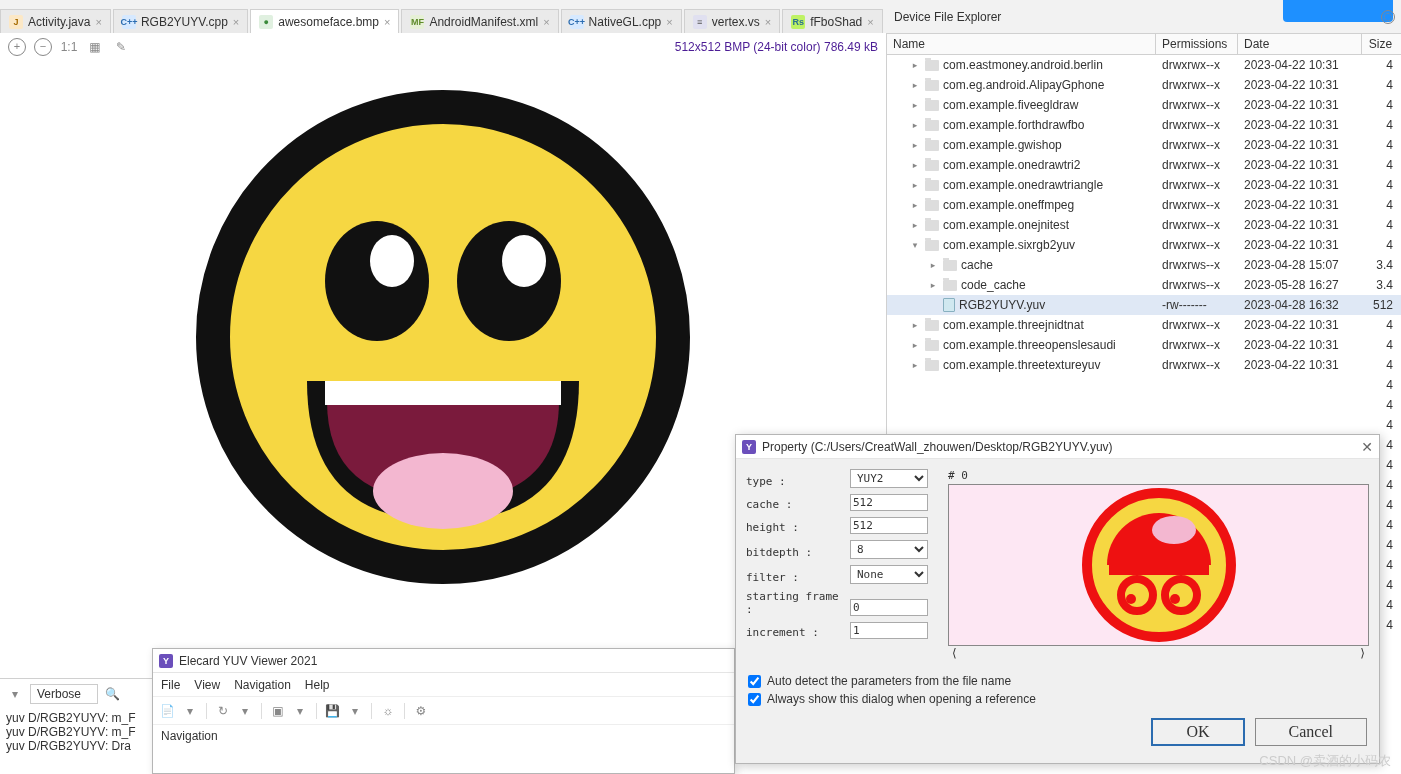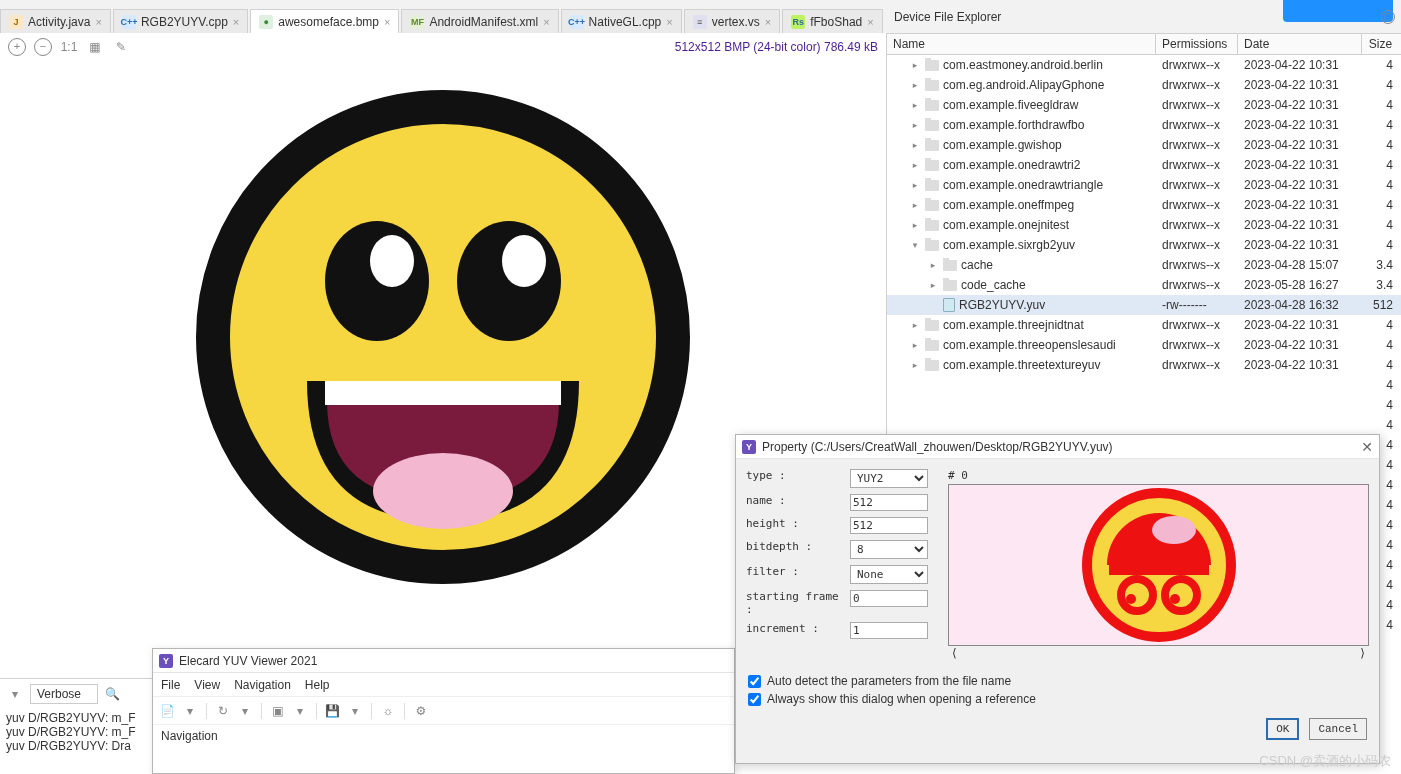--- a/index.html
+++ b/index.html
@@ -59,30 +59,30 @@
 .menu{display:flex;gap:14px;padding:4px 8px;height:24px;align-items:center;border-bottom:1px solid #eee}
 .ytool{display:flex;gap:4px;padding:4px 6px;height:28px;align-items:center;border-bottom:1px solid #eee}
 .ytool .ibtn{border:1px solid transparent}
 .ytool .sep{width:1px;height:16px;background:#ddd;margin:0 3px}
 .breadcrumb{padding:4px 8px}
 .propwin{position:absolute;left:735px;top:434px;width:645px;height:330px;background:#f0f0f0;border:1px solid #b5b5b5;box-shadow:2px 2px 10px rgba(0,0,0,.2)}
 .propwin .titlebar{background:#fff}
 .propwin .close{margin-left:auto;font-size:14px;color:#666;cursor:pointer}
 .propbody{display:flex;padding:10px;gap:12px}
 .propform{width:190px;display:flex;flex-direction:column;gap:6px}
-.prow{display:flex;align-items:flex-start;gap:6px}
+.prow{display:flex;align-items:flex-end;gap:6px}
 .prow label{width:98px;font-family:Consolas,monospace;font-size:11px}
 .prow input,.prow select{width:78px;font-family:Consolas,monospace;font-size:11px;padding:1px 2px;border:1px solid #aaa;background:#fff}
 .preview{flex:1;display:flex;flex-direction:column}
 .preview .lbl{font-family:Consolas,monospace;font-size:11px;margin-bottom:2px}
 .preview .box{flex:1;border:1px solid #888;background:#fde7f3;display:flex;align-items:center;justify-content:center;height:160px;overflow:hidden}
 .checks{padding:4px 12px;font-family:Consolas,monospace;font-size:11px;display:flex;flex-direction:column;gap:4px}
 .checks label{display:flex;align-items:flex-end;gap:6px}
 .btnrow{display:flex;gap:10px;justify-content:flex-end;padding:8px 12px}
-.btn{padding:3px 8px;border:1px solid #888;background:#f0f0f0;cursor:pointer;font-family:Liberation Mono, monospace;font-size:11px}
+.btn{padding:3px 33px;border:1px solid #888;background:#f0f0f0;cursor:pointer;font-family:Liberation Serif, serif;font-size:16px}
 .btn.primary{border:2px solid #2b6cb0}
 .watermark{position:absolute;right:10px;bottom:4px;color:#ccc;font-size:13px;pointer-events:none}
 .bluebadge{position:absolute;top:0;right:8px;width:110px;height:22px;background:#1e90ff;border-radius:0 0 4px 4px}
 .prevscroll{height:14px;display:flex;justify-content:space-between;padding:0 4px;color:#888;font-size:10px}
 </style>
 </head>
 <body>
 
 <div class="bluebadge"></div>
 
@@ -529,21 +529,21 @@
     <span>Property (C:/Users/CreatWall_zhouwen/Desktop/RGB2YUYV.yuv)</span>
     <span class="close">✕</span>
   </div>
   <div class="propbody">
     <div class="propform">
       <div class="prow">
           <label>type :</label>
           <select><option>YUY2</option></select>
         </div>
       <div class="prow">
-          <label>name :</label>
+          <label>cache :</label>
           <input value="512" style="">
         </div>
       <div class="prow">
           <label>height :</label>
           <input value="512" style="">
         </div>
       <div class="prow">
           <label>bitdepth :</label>
           <select><option>8</option></select>
         </div>

